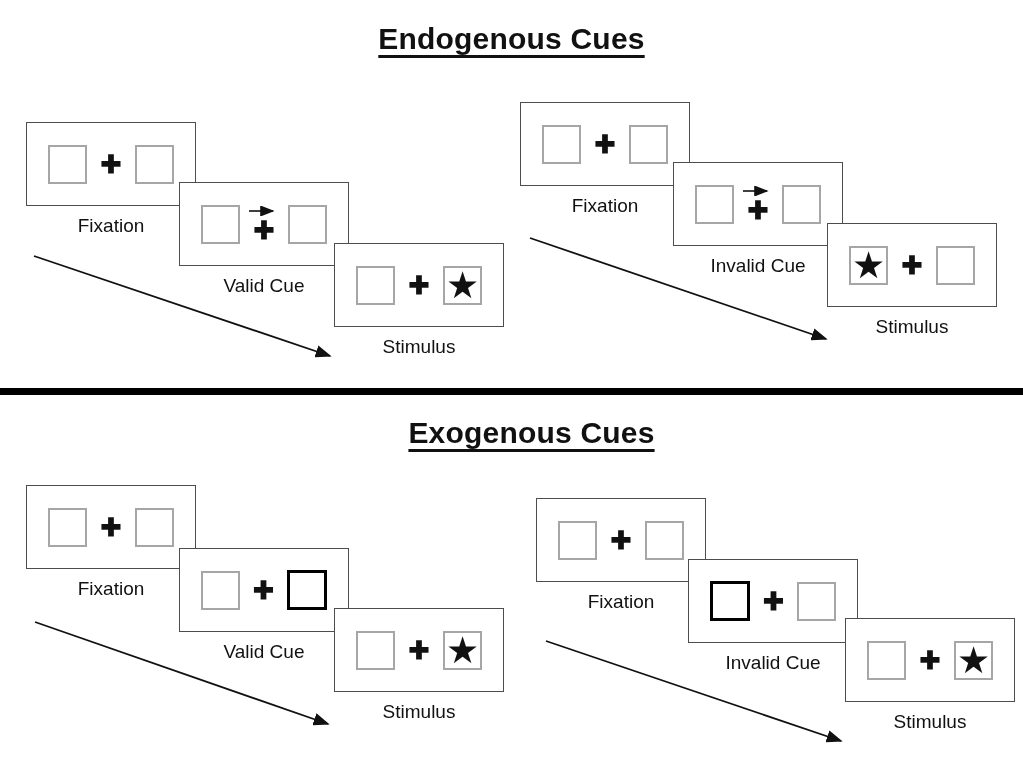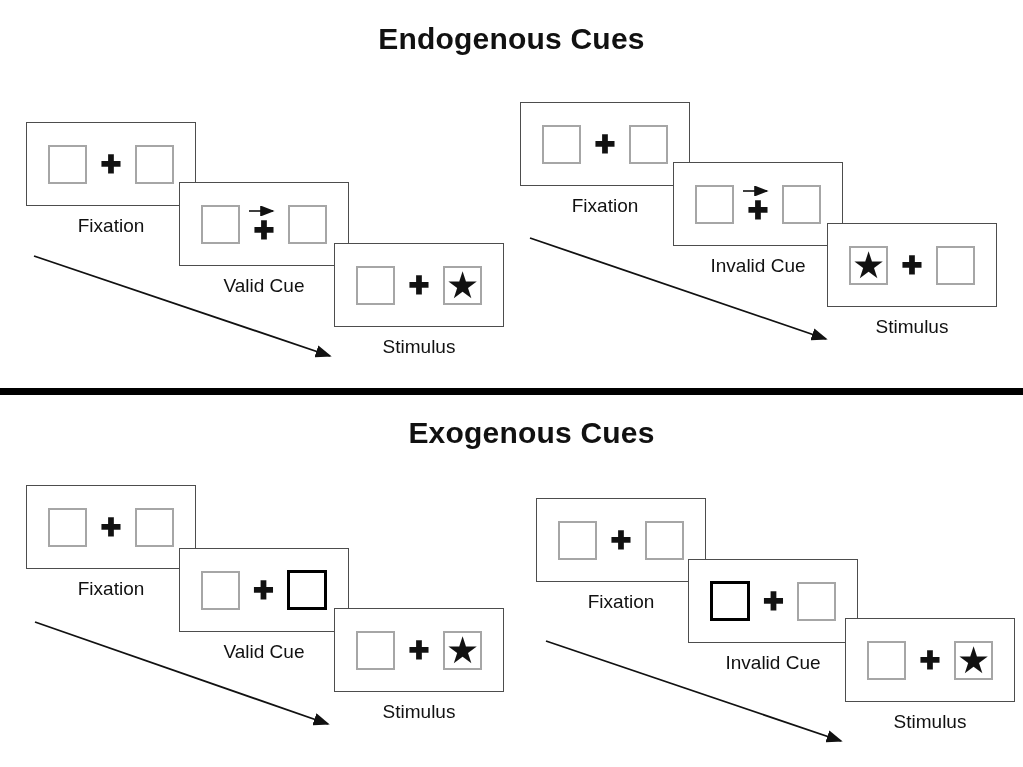--- a/index.html
+++ b/index.html
@@ -4,21 +4,21 @@
 <style>
   html,body{margin:0;padding:0;}
   body{
     width:1023px;height:767px;position:relative;overflow:hidden;
     background:var(--background,#fff);
     font-family:"Liberation Sans",sans-serif;color:var(--ink,#0f0f0f);
   }
   .section-title{
     position:absolute;left:0;width:100%;text-align:center;
     font-size:30px;font-weight:bold;letter-spacing:0.2px;
-    text-decoration-thickness:3px;text-underline-offset:6px;
+    text-decoration:underline;text-decoration-thickness:3px;text-underline-offset:6px;
   }
   #title-endogenous{top:22px;}
   #title-exogenous{top:416px;margin-left:20px;}
   .divider{
     position:absolute;left:0;top:388px;width:1023px;height:7px;
     background:var(--divider,#000);
   }
   .panel{position:absolute;width:170px;z-index:2;}
   .screen{
     box-sizing:border-box;width:170px;height:84px;background:#fff;

